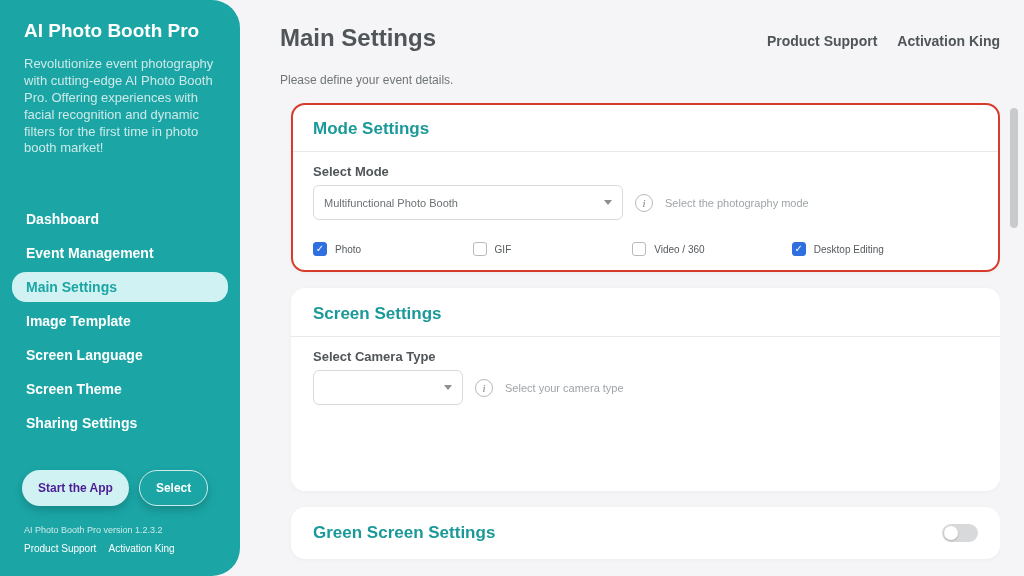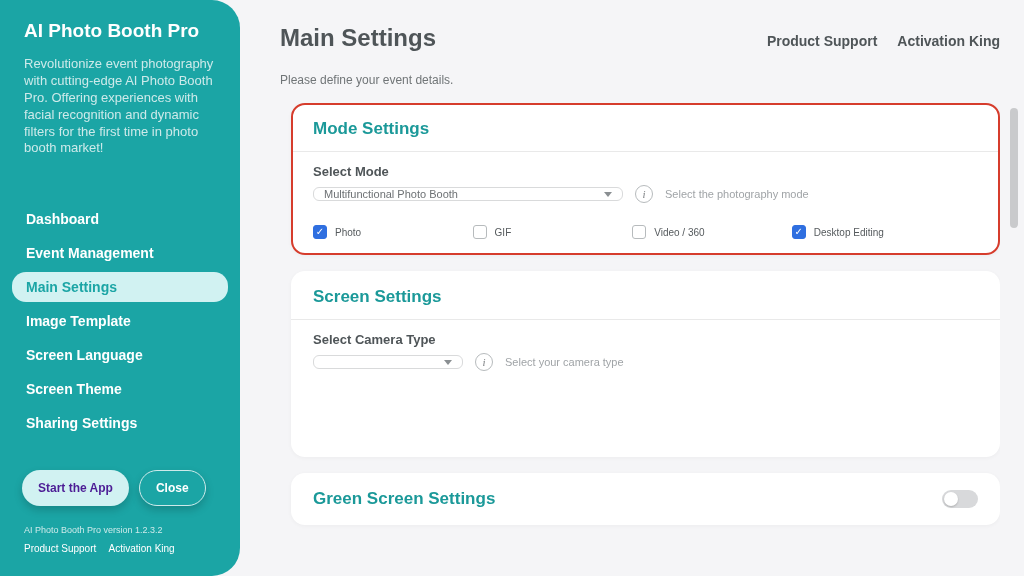--- a/index.html
+++ b/index.html
@@ -31,21 +31,21 @@
 .scroll-area { flex: 1; overflow: hidden; display: flex; flex-direction: column; gap: 16px; }
 
 .card { background: #fff; border-radius: 14px; padding: 16px 22px; box-shadow: 0 1px 4px rgba(0,0,0,.04); margin-left: 11px; }
 .card.highlight { border: 2px solid #d63c2c; padding: 14px 20px; }
 .card-title { font-size: 17px; font-weight: 700; color: #1b9999; }
 .card-hr { border: none; border-top: 1px solid #e9e9e9; margin: 12px -22px 12px; }
 .card.highlight .card-hr { margin: 12px -20px 12px; }
 
 .label { font-size: 13px; font-weight: 700; color: #4f5558; margin-bottom: 6px; }
 .row { display: flex; align-items: center; gap: 12px; }
-.select { width: 310px; height: 14px; border: 1px solid #d9dadb; border-radius: 6px; background: #fff; font-size: 11px; color: #6d7174; display: flex; align-items: center; justify-content: space-between; padding: 0 10px; cursor: pointer; }
+.select { width: 310px; height: 35px; border: 1px solid #d9dadb; border-radius: 6px; background: #fff; font-size: 11px; color: #6d7174; display: flex; align-items: center; justify-content: space-between; padding: 0 10px; cursor: pointer; }
 .select.small { width: 150px; }
 .chev { width: 0; height: 0; border-left: 4px solid transparent; border-right: 4px solid transparent; border-top: 5px solid #8a8f92; }
 .info { width: 18px; height: 18px; border: 1px solid #b7bbbd; border-radius: 50%; display: flex; align-items: center; justify-content: center; font-size: 11px; font-style: italic; color: #7d8184; cursor: pointer; font-family: Georgia, serif; }
 .hint { font-size: 11px; color: #a0a4a7; }
 
 .checkrow { display: flex; margin-top: 22px; justify-content: flex-start; gap: 0; }
 .check { display: flex; align-items: center; gap: 8px; font-size: 10px; color: #555a5d; cursor: pointer; width: 24%; }
 .box { width: 14px; height: 14px; border: 1px solid #b7bbbd; border-radius: 3px; display: flex; align-items: center; justify-content: center; }
 .box.on { background: #2f6fe0; border-color: #2f6fe0; }
 .box.on::after { content: "✓"; color: #fff; font-size: 10px; line-height: 1; }
@@ -67,21 +67,21 @@
     <div class="nav-item">Event Management</div>
     <div class="nav-item active">Main Settings</div>
     <div class="nav-item">Image Template</div>
     <div class="nav-item">Screen Language</div>
     <div class="nav-item">Screen Theme</div>
     <div class="nav-item">Sharing Settings</div>
   </div>
 
   <div class="side-buttons">
     <button class="btn-pill btn-light">Start the App</button>
-    <button class="btn-pill btn-outline">Close</button>
+    <button class="btn-pill btn-outline">Select</button>
   </div>
 
   <div class="side-footer">
     <div>AI Photo Booth Pro version 1.2.3.2</div>
   </div>
   <div class="side-links">
     <span>Product Support</span>
     <span>Activation King</span>
   </div>
 </div>

